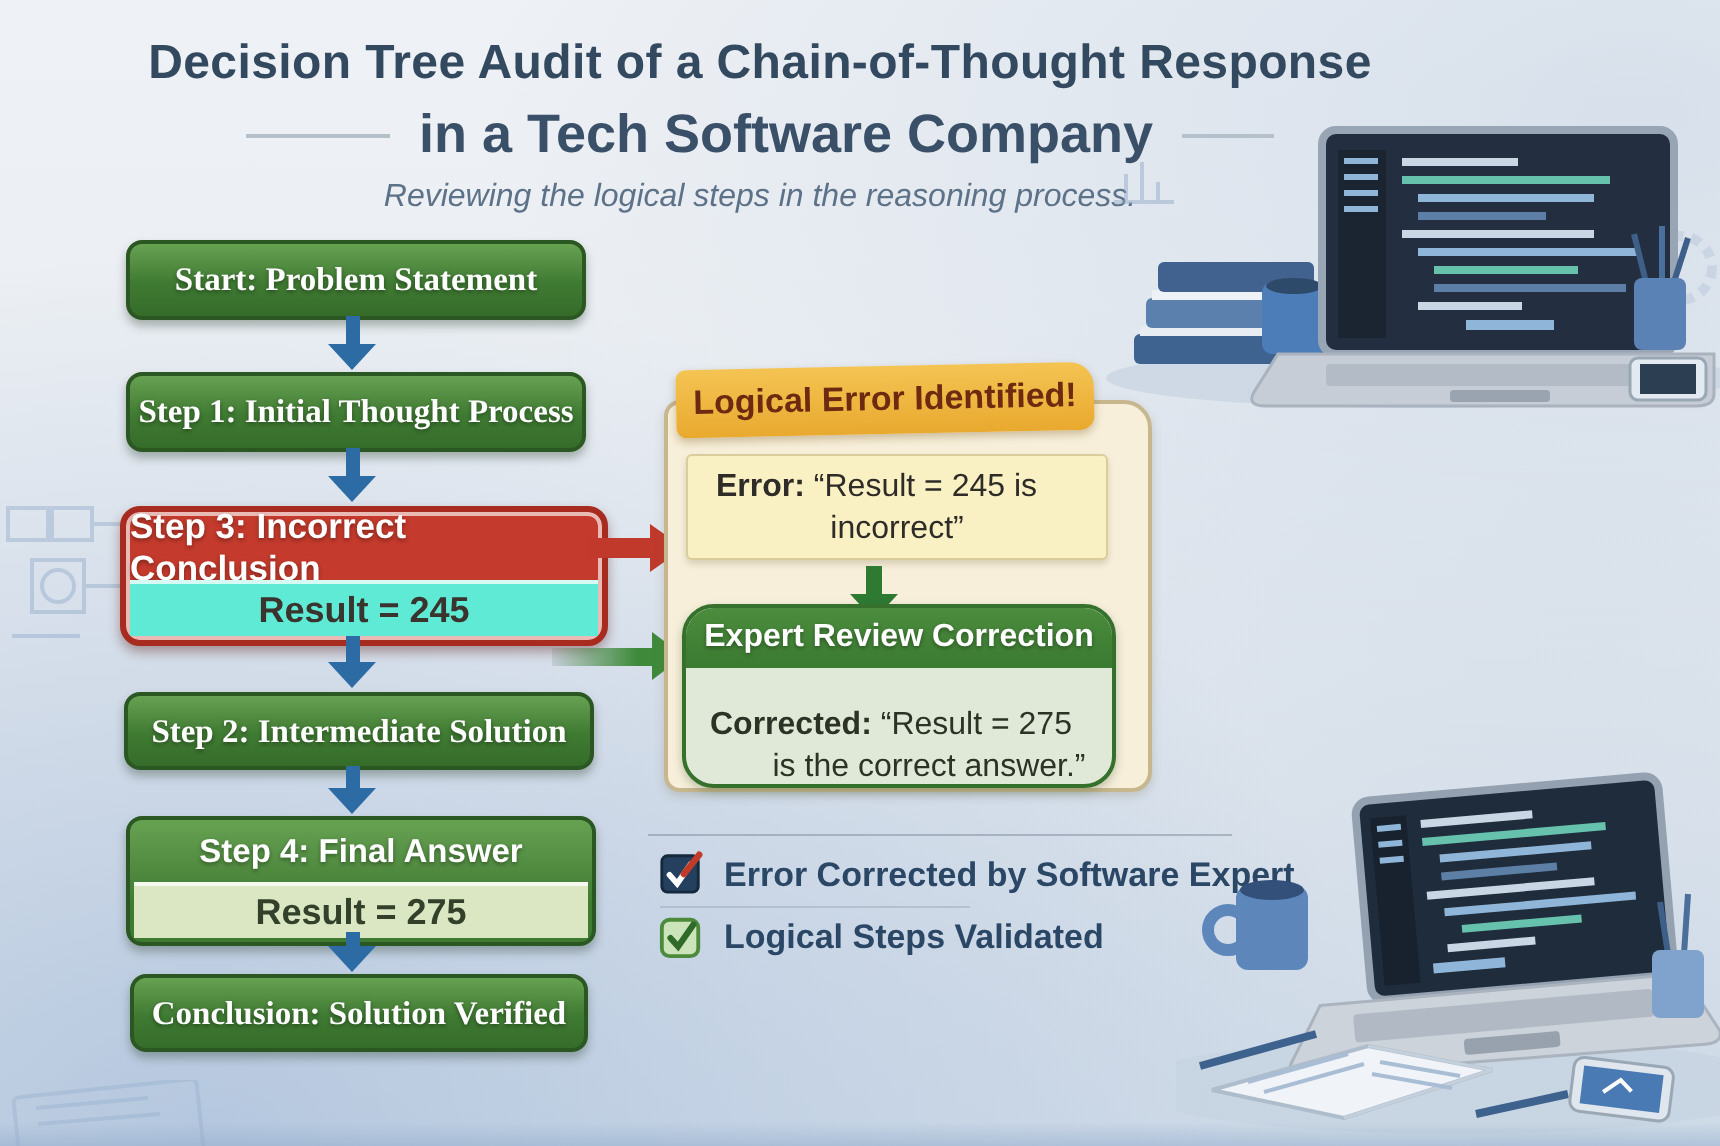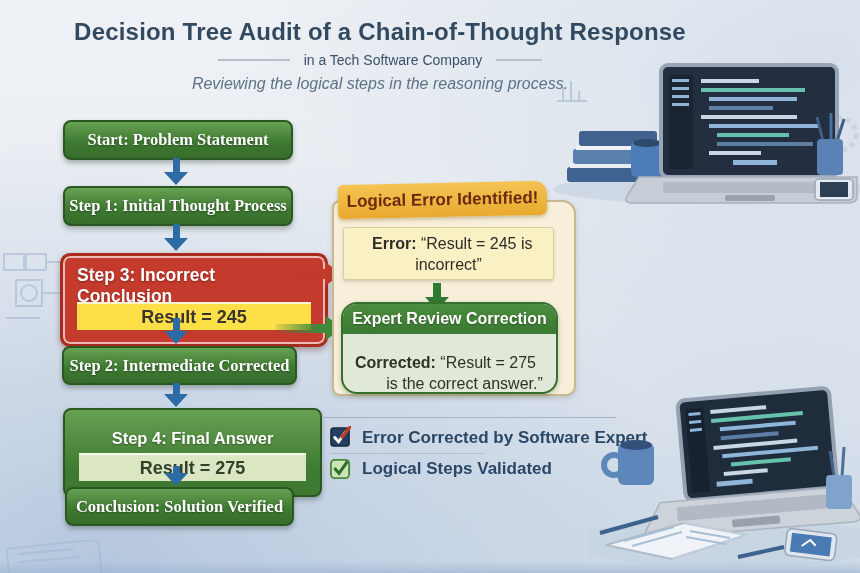--- a/index.html
+++ b/index.html
@@ -10,40 +10,40 @@
       radial-gradient(ellipse at 12% 100%, rgba(120,155,200,.42), transparent 55%),
       radial-gradient(ellipse at 95% 10%, rgba(175,195,218,.35), transparent 50%),
       radial-gradient(ellipse at 90% 95%, rgba(160,185,212,.30), transparent 55%),
       linear-gradient(180deg,#eef1f5 0%,#e8ecf1 60%,#dfe6ee 100%);
   }
   .bottom-strip{position:absolute;left:0;bottom:0;width:100%;height:12px;
     background:linear-gradient(180deg,transparent,rgba(150,175,205,.55));}
   
   .header{position:absolute;left:60px;top:18px;width:640px;text-align:center;color:#33495f;}
   .title{font-size:24px;font-weight:bold;letter-spacing:.2px;}
-  .subtitle{margin-top:6px;font-size:14px;font-weight:normal;display:flex;align-items:center;justify-content:center;gap:14px;color:#3a5068;}
+  .subtitle{margin-top:6px;font-size:27px;font-weight:bold;display:flex;align-items:center;justify-content:center;gap:14px;color:#3a5068;}
   .subtitle::before{content:"";width:72px;height:2px;background:#b6c0cb;}
   .subtitle::after{content:"";width:46px;height:2px;background:#b6c0cb;}
   .tagline{margin-top:7px;font-size:16px;font-style:italic;color:#5d7288;}
   
   .logo{position:absolute;left:676px;top:24px;display:flex;align-items:center;gap:6px;}
   .logo-text .name{font-size:26px;font-weight:bold;color:#15152c;line-height:1;}
   .logo-text .sub{font-size:7px;font-weight:bold;color:#e8872a;letter-spacing:3.1px;margin-top:2px;}
   
   .node{position:absolute;border-radius:8px;display:flex;align-items:center;justify-content:center;
     box-shadow:0 3px 5px rgba(40,60,40,.35);}
   .node-green{background:linear-gradient(180deg,#67a152 0%,#3f7a32 55%,#356c2a 100%);
     border:2px solid #2b5722;color:#fff;font-weight:bold;font-size:16.5px;text-shadow:0 1px 2px rgba(0,0,0,.38);font-family:Liberation Serif, serif;}
-  .node-split{flex-direction:column;align-items:stretch;justify-content:flex-start;padding:14px;overflow:hidden;}
+  .node-split{flex-direction:column;align-items:stretch;justify-content:flex-start;padding:2px;overflow:hidden;}
   .node-split .head{display:flex;align-items:center;justify-content:center;font-weight:bold;color:#fff;text-shadow:0 1px 2px rgba(0,0,0,.38);}
   .node-split .val{display:flex;align-items:center;justify-content:center;font-weight:600;color:#3a332e;border-top:2px solid rgba(255,255,255,.75);font-size:18px;}
   .node-red{background:#c43a2c;border:3px solid #a82b1f;border-radius:10px;
     box-shadow:0 3px 6px rgba(90,30,20,.4), inset 0 0 0 2px rgba(255,255,255,.65);}
   .node-red .head{font-size:17.5px;height:32px;}
-  .node-red .val{background:#fde047;height:28px;}
+  .node-red .val{background:#5eead4;height:28px;}
   .node-g4{border:2px solid #2b5722;background:linear-gradient(180deg,#67a152 0%,#3f7a32 70%);}
   .node-g4 .head{font-size:16.5px;height:29px;}
   .node-g4 .val{background:#dbe6c3;height:26px;color:#33402a;}
   
   .v-arrow{position:absolute;width:24px;display:flex;flex-direction:column;align-items:center;}
   .v-arrow .stem{width:7px;flex:1;background:#2d6ba4;}
   .v-arrow .tip{width:0;height:0;border-left:12px solid transparent;border-right:12px solid transparent;border-top:13px solid #2d6ba4;}
   .v-arrow.green .stem{background:#2e7a33;width:8px;}
   .v-arrow.green .tip{border-top-color:#2e7a33;}
   .h-arrow{position:absolute;display:flex;align-items:center;}
@@ -55,21 +55,21 @@
   .h-arrow.greenh .tip{border-left:16px solid #3e8a3a;}
   
   .panel{position:absolute;left:332px;top:200px;width:240px;height:192px;background:#f7efda;
     border:2px solid #c7b78e;border-radius:8px 14px 10px 8px;box-shadow:0 2px 5px rgba(120,110,80,.25);}
   .banner{position:absolute;left:338px;top:183px;width:209px;height:34px;display:flex;align-items:center;justify-content:center;
     background:linear-gradient(180deg,#f4c453,#e9a92f);border-radius:5px 12px 7px 5px;transform:rotate(-1.2deg);
     box-shadow:0 2px 4px rgba(120,90,30,.35);font-size:17px;font-weight:bold;color:#6d2a10;}
   .error-box{position:absolute;left:343px;top:227px;width:211px;height:53px;background:#f9f1c4;
     border:1.5px solid #d9cd9c;border-radius:3px;box-shadow:0 2px 3px rgba(120,110,70,.25);
     font-size:16px;color:#2f2c28;padding-top:7px;box-sizing:border-box;}
-  .error-box .line1{padding-left:28px;}
+  .error-box .line1{padding-left:14px;}
   .error-box .line2{text-align:center;margin-top:3px;}
   .expert-box{position:absolute;left:341px;top:302px;width:213px;height:88px;border:2px solid #35702c;border-radius:16px;
     overflow:hidden;box-shadow:0 2px 5px rgba(50,80,40,.3);background:#e0e9d8;}
   .expert-box .ehead{height:30px;display:flex;align-items:center;justify-content:center;
     background:linear-gradient(180deg,#4c8c3e,#3a7a31);color:#fff;font-weight:bold;font-size:16px;text-shadow:0 1px 2px rgba(0,0,0,.35);}
   .expert-box .ebody{font-size:16px;color:#2c3326;padding-top:20px;}
   .expert-box .line1{padding-left:12px;}
   .expert-box .line2{text-align:center;margin-top:3px;padding-left:30px;}
   
   .divider{position:absolute;height:1px;background:rgba(115,128,145,.45);}
@@ -129,21 +129,21 @@
   <div class="node node-split node-red" style="left:60px;top:253px;width:234px;height:60px;">
     <div class="head">Step 3: Incorrect Conclusion</div>
     <div class="val">Result = 245</div>
   </div>
   <div class="v-arrow" style="left:164px;top:318px;height:26px;">
       <i class="stem"></i>
       <i class="tip"></i>
     </div>
 
   <div class="node node-green" style="left:62px;top:346px;width:231px;height:35px;">
-    <span>Step 2: Intermediate Corrected</span>
+    <span>Step 2: Intermediate Solution</span>
   </div>
   <div class="v-arrow" style="left:164px;top:383px;height:24px;">
       <i class="stem"></i>
       <i class="tip"></i>
     </div>
 
   <div class="node node-split node-g4" style="left:63px;top:408px;width:227px;height:57px;">
     <div class="head">Step 4: Final Answer</div>
     <div class="val">Result = 275</div>
   </div>

